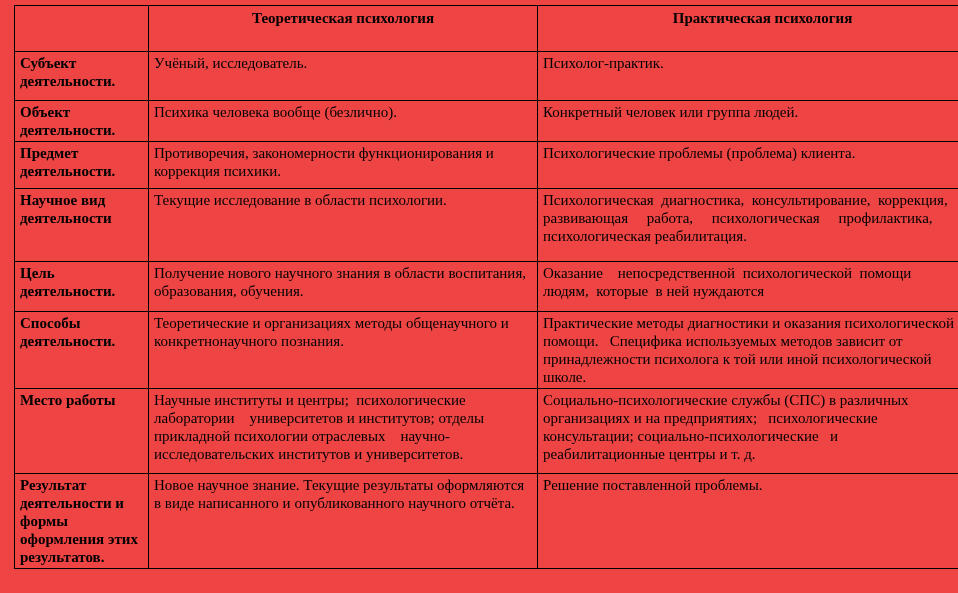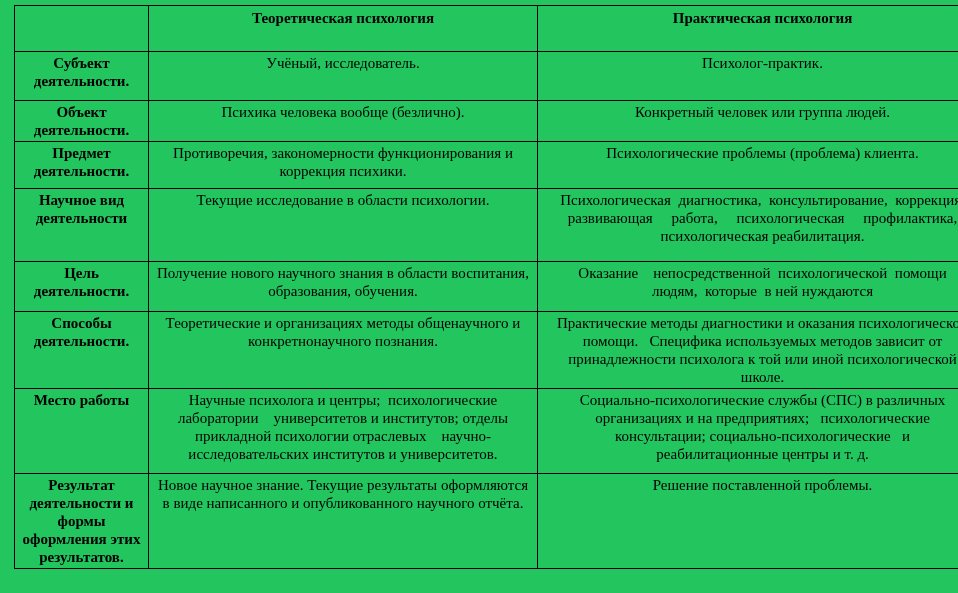--- a/index.html
+++ b/index.html
@@ -8,21 +8,21 @@
     padding: 0;
     background: #ffffff;
     color: #000000;
     font-family: "Liberation Serif", serif;
   }
   .page {
     position: relative;
     width: 958px;
     height: 593px;
     overflow: hidden;
-    background: #22c55e;
+    background: #ef4444;
   }
   table.cmp {
     position: absolute;
     left: 14px;
     top: 5px;
     width: 973px;
     border-collapse: collapse;
     table-layout: fixed;
   }
   table.cmp col.c1 { width: 134px; }
@@ -30,21 +30,21 @@
   table.cmp col.c3 { width: 450px; }
   table.cmp th,
   table.cmp td {
     border: 1px solid #000000;
     vertical-align: top;
     padding: 2px 5px;
     font-size: 15px;
     line-height: 18px;
     white-space: pre;          
     overflow: hidden;
-    text-align: center;
+    text-align: left;
   }
   table.cmp th {
     font-weight: bold;
     text-align: center;
     padding-top: 3px;
   }
   td.lbl { font-weight: bold; }
   td.tight { line-height: 17px; margin-left: 16px; }
 
   
@@ -116,21 +116,21 @@
 деятельности.</td>
         <td>Теоретические и организациях методы общенаучного и
 конкретнонаучного познания.</td>
         <td>Практические методы диагностики и оказания психологической
 помощи.   Специфика используемых методов зависит от
 принадлежности психолога к той или иной психологической
 школе.</td>
       </tr>
       <tr>
         <td class="lbl">Место работы</td>
-        <td>Научные психолога и центры;  психологические
+        <td>Научные институты и центры;  психологические
 лаборатории    университетов и институтов; отделы
 прикладной психологии отраслевых    научно-
 исследовательских институтов и университетов.</td>
         <td>Социально-психологические службы (СПС) в различных
 организациях и на предприятиях;   психологические
 консультации; социально-психологические   и
 реабилитационные центры и т. д.</td>
       </tr>
       <tr>
         <td class="lbl tight">Результат

